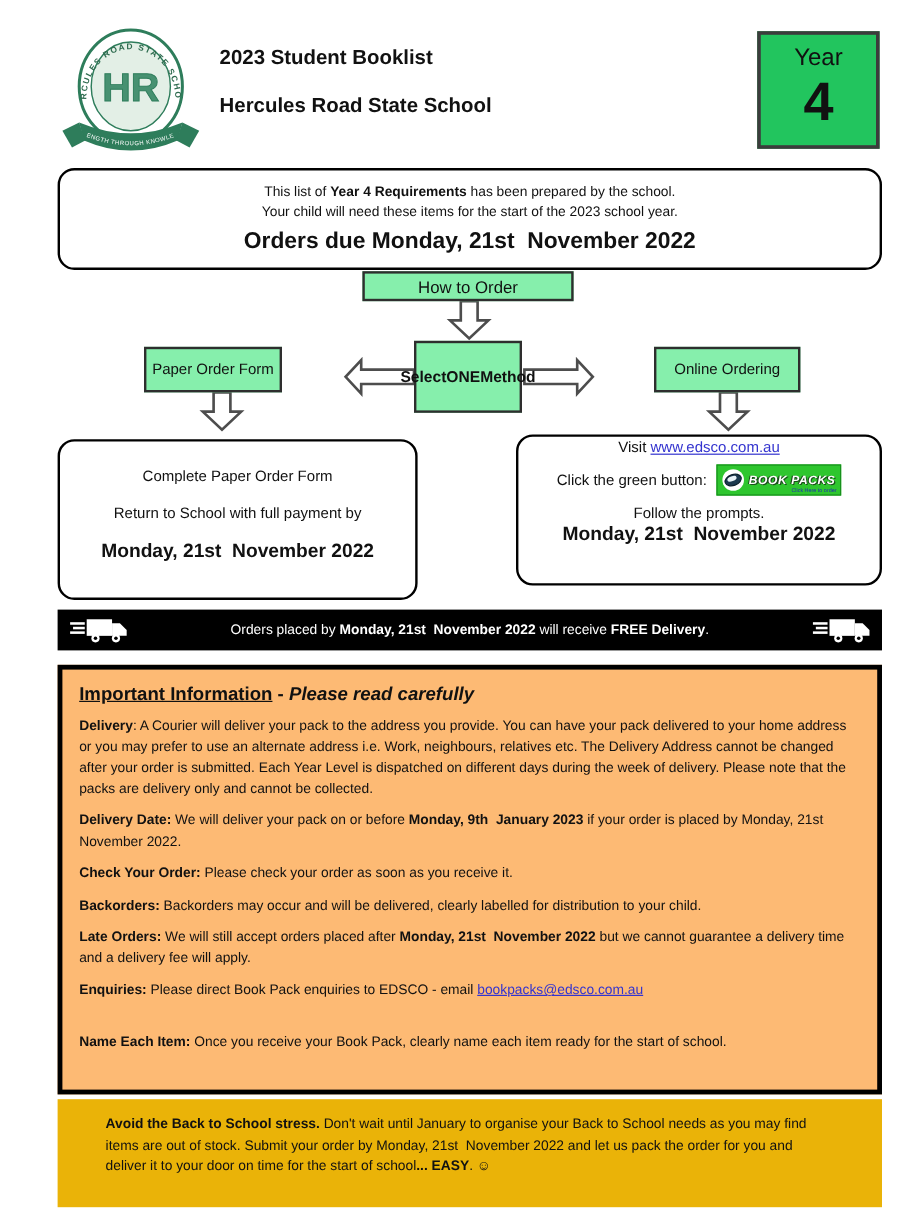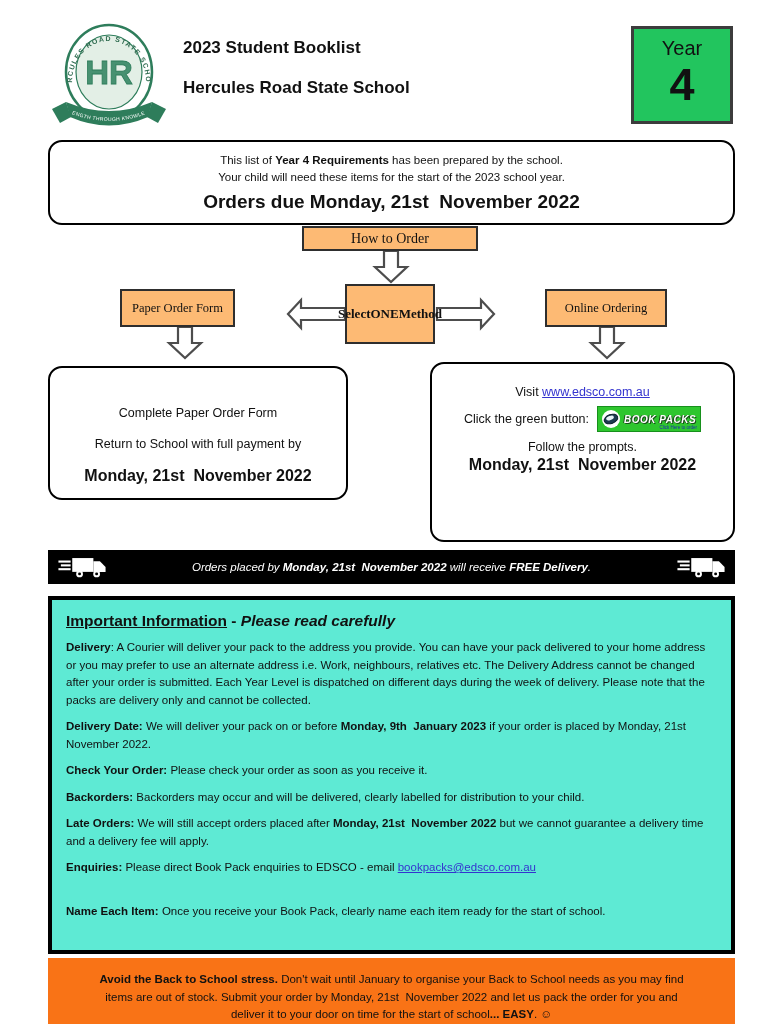--- a/index.html
+++ b/index.html
@@ -34,38 +34,37 @@
     border:2px solid #000; border-radius:14px;
     text-align:center; padding:10px 16px 10px;
   }
   .notice .small-line { font-size:11.5px; line-height:17px; }
   .notice .due-line { font-size:19px; font-weight:bold; margin-top:5px; }
 
   
   .flow { position:relative; height:137px; }
   .flow-svg { position:absolute; left:0; top:0; }
   .flow-box {
-    position:absolute; border:2px solid #2e2e2e; background:#fdba74;
+    position:absolute; border:2px solid #2e2e2e; background:#86efac;
     display:flex; align-items:center; justify-content:center;
     text-align:right;
-    font-family:Liberation Serif, serif;
   }
   .fb-how { left:254px; top:1px; width:176px; height:25px; font-size:14px; }
   .fb-paper { left:72px; top:64px; width:115px; height:38px; font-size:12.5px; }
   .fb-select { left:297px; top:59px; width:90px; height:60px; font-size:13px; font-weight:bold; flex-direction:row; line-height:1.45; }
   .fb-online { left:497px; top:64px; width:122px; height:38px; font-size:12.5px; }
 
   
   .options { display:flex; justify-content:space-between; align-items:flex-start; }
   .round-box { border:2px solid #000; border-radius:14px; text-align:center; background:#fff; }
   .rb-paper { width:300px; height:134px; margin-top:4px; padding-top:22px; }
-  .rb-paper .rb-line { font-size:12.5px;margin-top:16px; }
+  .rb-paper .rb-line { font-size:12.5px; }
   .rb-paper .rb-line + .rb-line { margin-top:17px; }
   .rb-paper .rb-date { font-size:16px; font-weight:bold; margin-top:16px; }
-  .rb-online { width:305px; height:180px; padding-top:21px; }
+  .rb-online { width:305px; height:126px; padding-top:2px; }
   .rb-online .rb-line { font-size:12.5px; }
   .visit-link { color:#3434cf; text-decoration:underline; }
   .click-row { margin-top:7px; display:flex; align-items:center; justify-content:center; gap:8px; font-size:12.5px; }
   .green-btn {
     display:inline-flex; align-items:center;
     width:104px; height:26px;
     background:#2ec62e; border:1px solid #17901c;
     position:relative; cursor:pointer;
   }
   .btn-disc { width:20px; height:20px; margin-left:3px; flex:0 0 auto; }
@@ -75,43 +74,43 @@
     text-shadow:1px 1px 0 #1c4d1c, -1px 0 0 #1c4d1c;
   }
   .btn-sub { position:absolute; right:3px; bottom:1px; font-size:4.5px; color:#1d2bb0; }
   .rb-online .follow { margin-top:8px; }
   .rb-online .submit { margin-top:1px; }
   .rb-online .rb-date { font-size:16px; font-weight:bold; margin-top:2px; }
 
   
   .delivery-bar {
     margin-top:8px; height:34px; background:#000; color:#fff;
-    display:flex; align-items:center; padding:0 8px;font-style:italic;
+    display:flex; align-items:center; padding:0 8px;
   }
   .delivery-bar .bar-text { flex:1; text-align:center; font-size:11.5px; }
   .truck { width:52px; height:26px; flex:0 0 auto; }
 
   
   .important {
-    margin-top:12px; border:4px solid #000; background:#5eead4;
+    margin-top:12px; border:4px solid #000; background:#fdba74;
     padding:8px 14px 30px;
   }
   .imp-heading { font-size:15.5px; font-weight:bold; margin-top:4px; }
   .imp-heading .hu { text-decoration:underline; }
   .imp-heading .hi { font-style:italic; }
   .important p { font-size:11.5px; line-height:17.5px; margin-top:9px; }
   .important .plabel { font-weight:bold; }
   .important b { font-weight:bold; }
   .email-link { color:#3434cf; text-decoration:underline; }
   .p-name { margin-top:26px !important; }
 
   
   .stress {
-    margin-top:4px; background:#f97316;
-    padding:13px 40px 14px; text-align:center;
+    margin-top:4px; background:#eab308;
+    padding:13px 40px 24px; text-align:left;
     font-size:11.5px; line-height:17.5px;
   }
 </style>
 </head>
 <body>
 
 <div class="content">
 
   <div class="header">
     <svg class="crest" viewBox="0 0 118 112">

